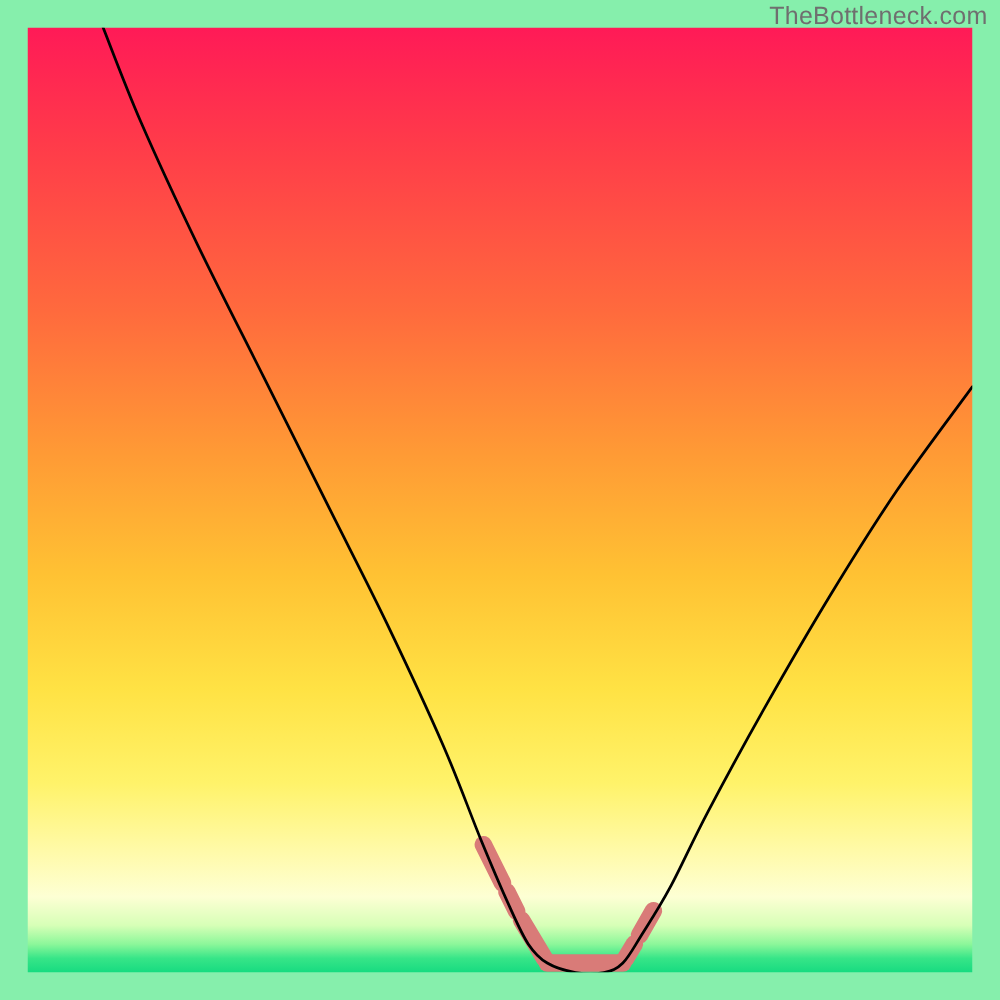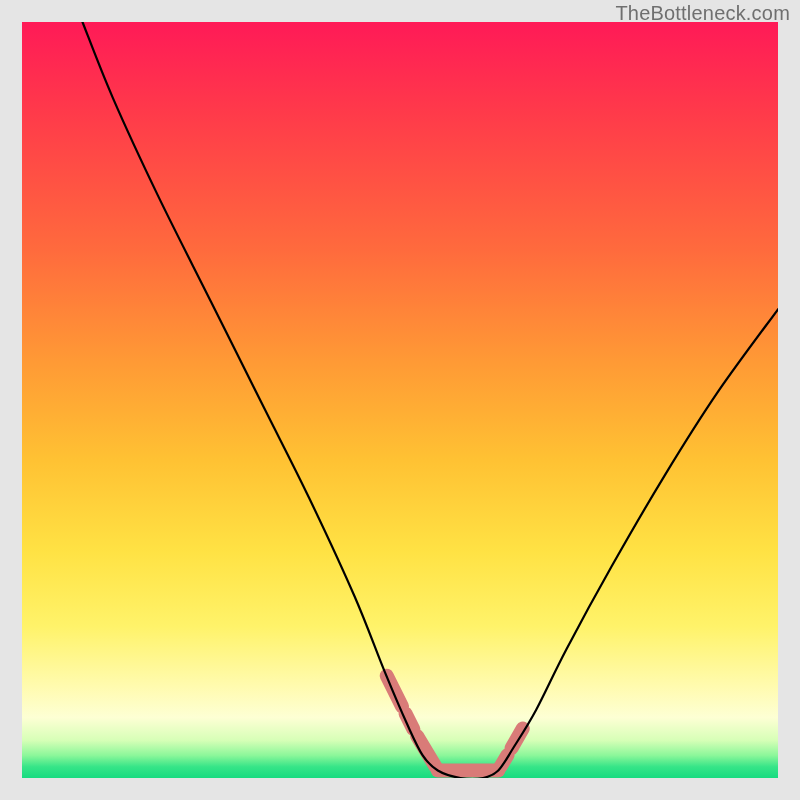--- a/index.html
+++ b/index.html
@@ -7,21 +7,21 @@
     padding: 0;
     width: 800px;
     height: 800px;
     overflow: hidden;
     background: #000;
     font-family: Arial, Helvetica, sans-serif;
   }
   .frame {
     position: absolute;
     inset: 0;
-    background: #e5e5e5;
+    background: #86efac;
   }
   .plot-area {
     position: absolute;
     left: 22px;
     top: 22px;
     width: 756px;
     height: 756px;
     overflow: hidden;
   }
   .gradient-bg {

